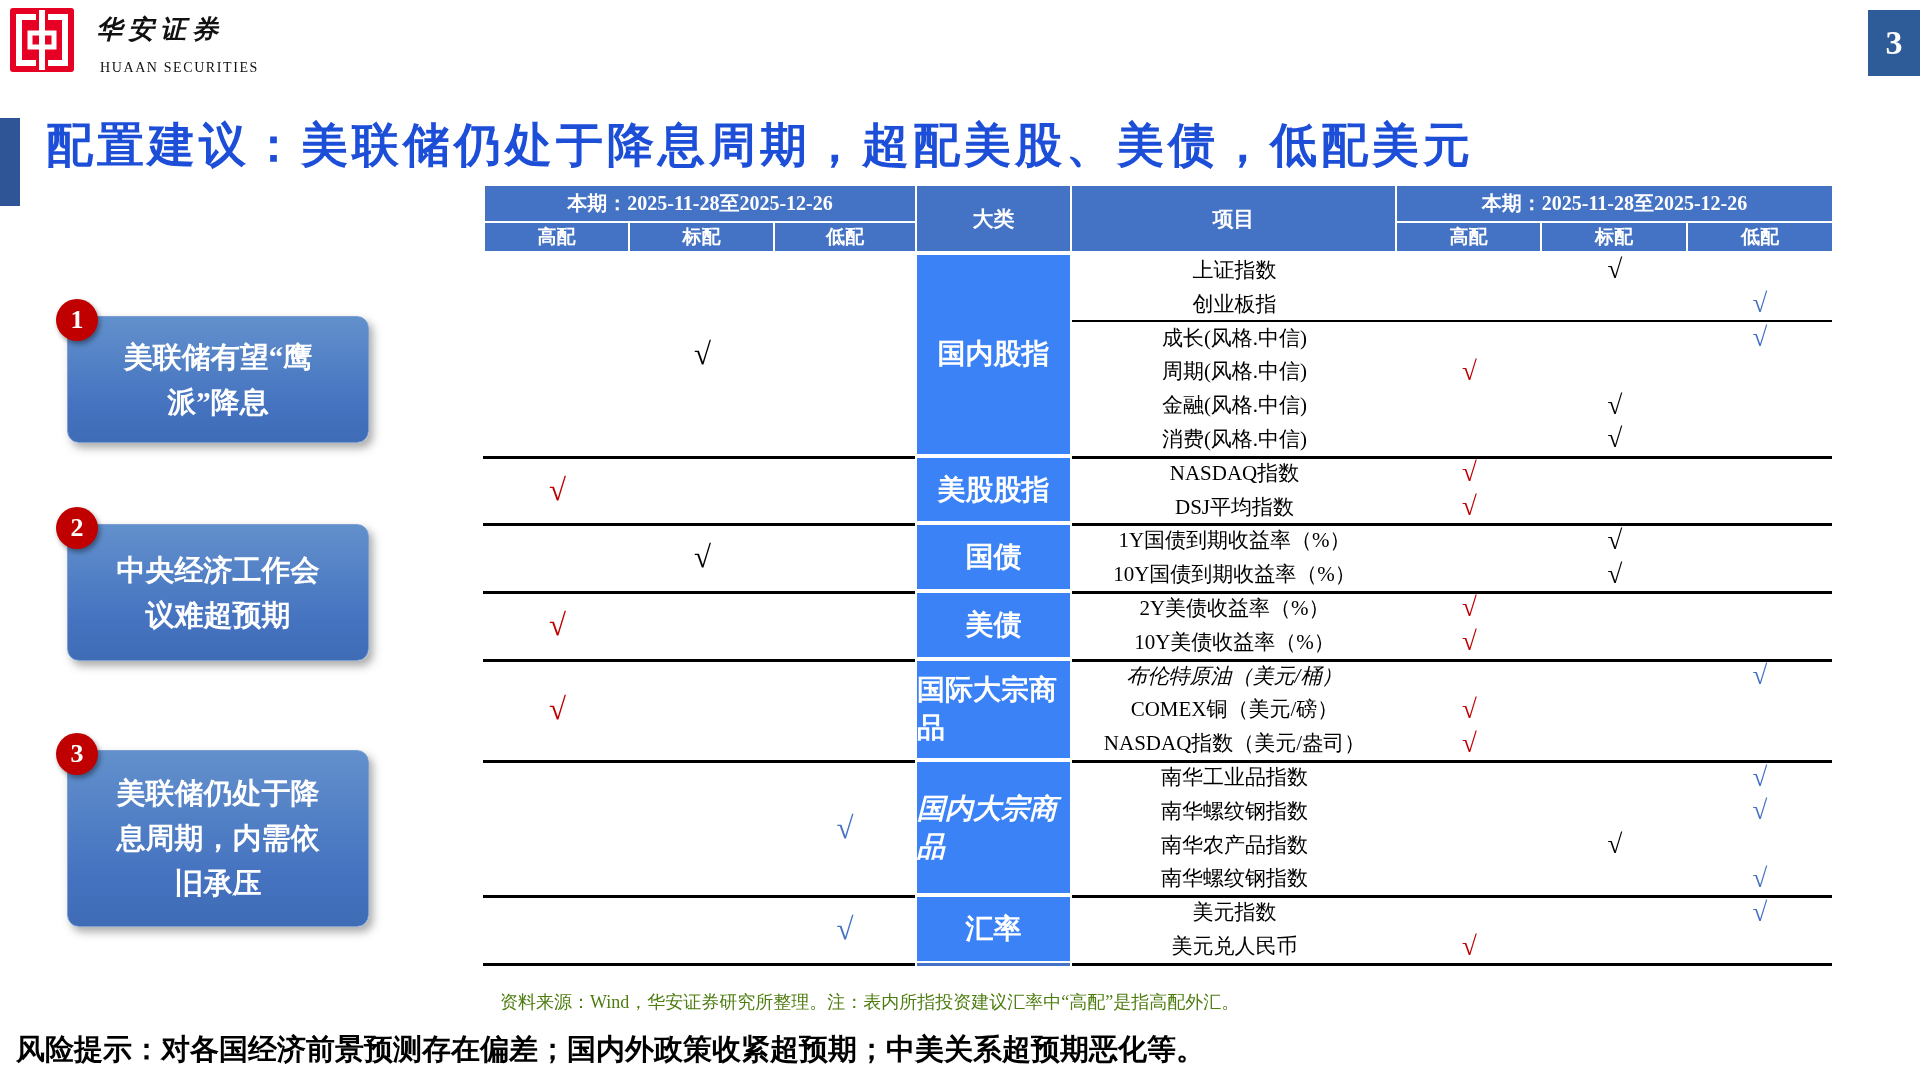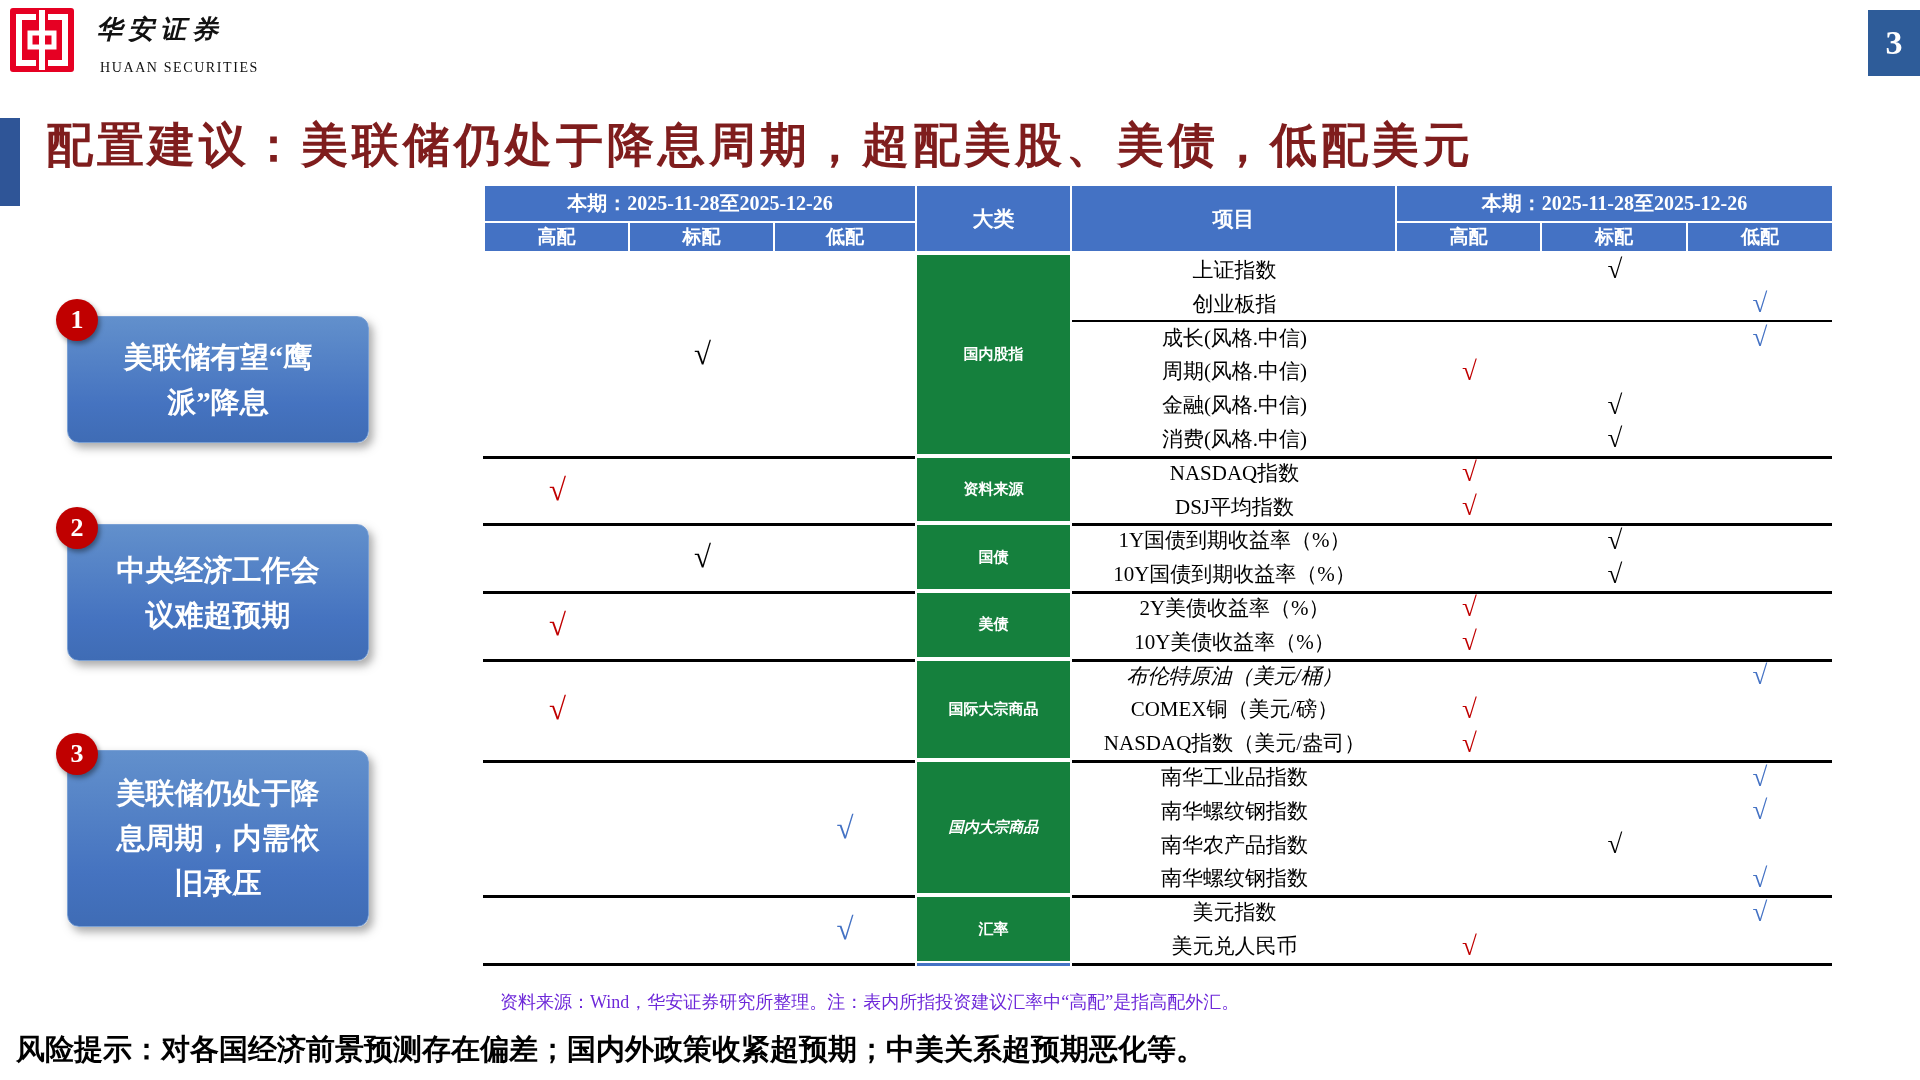--- a/index.html
+++ b/index.html
@@ -9,21 +9,21 @@
   
   .logo{position:absolute;left:10px;top:8px;width:64px;height:64px;}
   .brand-cn{position:absolute;left:96px;top:12px;font-size:26px;font-weight:bold;color:#111;
             letter-spacing:6px;font-style:italic;}
   .brand-en{position:absolute;left:100px;top:60px;font-size:14px;color:#111;letter-spacing:1.6px;}
   .page-badge{position:absolute;left:1868px;top:10px;width:52px;height:66px;background:#2e5c99;
               color:#fff;font-size:34px;font-weight:bold;display:flex;align-items:center;justify-content:center;}
 
   
   .title-accent{position:absolute;left:0;top:118px;width:20px;height:88px;background:#2f5597;}
-  .page-title{position:absolute;left:46px;top:114px;font-size:47px;font-weight:bold;color:#7f1d1d;
+  .page-title{position:absolute;left:46px;top:114px;font-size:47px;font-weight:bold;color:#1d4ed8;
               letter-spacing:4px;white-space:nowrap;}
 
   
   .callout{position:absolute;left:67px;width:302px;box-sizing:border-box;
            background:linear-gradient(180deg,#6290cc 0%,#4573c0 70%,#3f6cb5 100%);
            border:1px solid #7aa0d4;border-radius:12px;
            box-shadow:4px 5px 8px rgba(90,90,90,.5);
            color:#fff;font-weight:bold;font-size:29px;line-height:1.55;
            display:flex;align-items:center;justify-content:center;text-align:center;
            padding:8px 44px;}
@@ -42,32 +42,32 @@
   #hgl{left:2px;top:37px;width:143px;height:28px;font-size:19px;}
   #hbl{left:147px;top:37px;width:143px;height:28px;font-size:19px;}
   #hdl{left:292px;top:37px;width:140px;height:28px;font-size:19px;}
   #hdalei{left:434px;top:0;width:153px;height:65px;font-size:21px;}
   #hxiangmu{left:589px;top:0;width:323px;height:65px;font-size:21px;}
   #hpr{left:914px;top:0;width:435px;height:35px;}
   #hgr{left:914px;top:37px;width:143px;height:28px;font-size:19px;}
   #hbr{left:1059px;top:37px;width:144px;height:28px;font-size:19px;}
   #hdr{left:1205px;top:37px;width:144px;height:28px;font-size:19px;}
 
-  .cat{position:absolute;background:#15803d;color:#fff;font-weight:bold;font-size:15px;
+  .cat{position:absolute;background:#3b82f6;color:#fff;font-weight:bold;font-size:28px;
        display:flex;align-items:center;justify-content:center;}
   .item{position:absolute;display:flex;align-items:center;justify-content:center;
         font-size:21px;color:#000;white-space:nowrap;}
   .ck{position:absolute;display:flex;align-items:center;justify-content:center;
       font-size:27px;font-weight:bold;}
   .gk{font-size:31px;}
   .hline{position:absolute;background:#000;}
   .cat-strip{position:absolute;background:#4472c4;}
 
   
-  .source-note{position:absolute;left:500px;top:990px;font-size:18px;color:#6d28d9;}
+  .source-note{position:absolute;left:500px;top:990px;font-size:18px;color:#4d7c0f;}
   .risk-note{position:absolute;left:16px;top:1030px;font-size:29px;font-weight:bold;color:#000;}
 </style>
 </head>
 <body>
 
 <div class="logo">
   <svg width="64" height="64" viewBox="0 0 64 64">
     <rect width="64" height="64" rx="3" fill="#e60023"></rect>
     <rect x="9" y="9" width="46" height="46" fill="none" stroke="#ffffff" stroke-width="6"></rect>
     <rect x="26" y="2" width="12" height="60" fill="#e60023"></rect>
@@ -117,21 +117,21 @@
       <div class="item" style="left: 589px; width: 325px; top: 134.619px; height: 33.8095px;">成长(风格.中信)</div>
       <div class="ck" style="left: 1205px; width: 144px; top: 134.619px; height: 33.8095px; color: rgb(68, 114, 196);">√</div>
       <div class="item" style="left: 589px; width: 325px; top: 168.429px; height: 33.8095px;">周期(风格.中信)</div>
       <div class="ck" style="left: 914px; width: 145px; top: 168.429px; height: 33.8095px; color: rgb(192, 0, 0);">√</div>
       <div class="item" style="left: 589px; width: 325px; top: 202.238px; height: 33.8095px;">金融(风格.中信)</div>
       <div class="ck" style="left: 1059px; width: 146px; top: 202.238px; height: 33.8095px; color: rgb(0, 0, 0);">√</div>
       <div class="item" style="left: 589px; width: 325px; top: 236.048px; height: 33.8095px;">消费(风格.中信)</div>
       <div class="ck" style="left: 1059px; width: 146px; top: 236.048px; height: 33.8095px; color: rgb(0, 0, 0);">√</div>
       <div class="hline" style="left: 0px; width: 432px; top: 269.857px; height: 3px;"></div>
       <div class="hline" style="left: 589px; width: 760px; top: 269.857px; height: 3px;"></div>
-      <div class="cat" style="left: 434px; top: 271.857px; width: 153px; height: 63.619px;">资料来源</div>
+      <div class="cat" style="left: 434px; top: 271.857px; width: 153px; height: 63.619px;">美股股指</div>
       <div class="ck gk" style="left: 2px; width: 145px; top: 269.857px; height: 67.619px; color: rgb(192, 0, 0);">√</div>
       <div class="item" style="left: 589px; width: 325px; top: 269.857px; height: 33.8095px;">NASDAQ指数</div>
       <div class="ck" style="left: 914px; width: 145px; top: 269.857px; height: 33.8095px; color: rgb(192, 0, 0);">√</div>
       <div class="item" style="left: 589px; width: 325px; top: 303.667px; height: 33.8095px;">DSJ平均指数</div>
       <div class="ck" style="left: 914px; width: 145px; top: 303.667px; height: 33.8095px; color: rgb(192, 0, 0);">√</div>
       <div class="hline" style="left: 0px; width: 432px; top: 337.476px; height: 3px;"></div>
       <div class="hline" style="left: 589px; width: 760px; top: 337.476px; height: 3px;"></div>
       <div class="cat" style="left: 434px; top: 339.476px; width: 153px; height: 63.619px;">国债</div>
       <div class="ck gk" style="left: 147px; width: 145px; top: 337.476px; height: 67.619px; color: rgb(0, 0, 0);">√</div>
       <div class="item" style="left: 589px; width: 325px; top: 337.476px; height: 33.8095px;">1Y国债到期收益率（%）</div>

